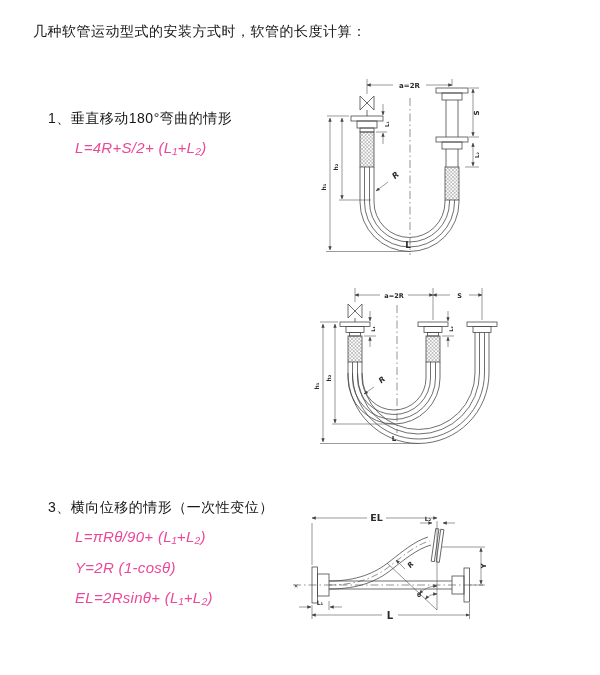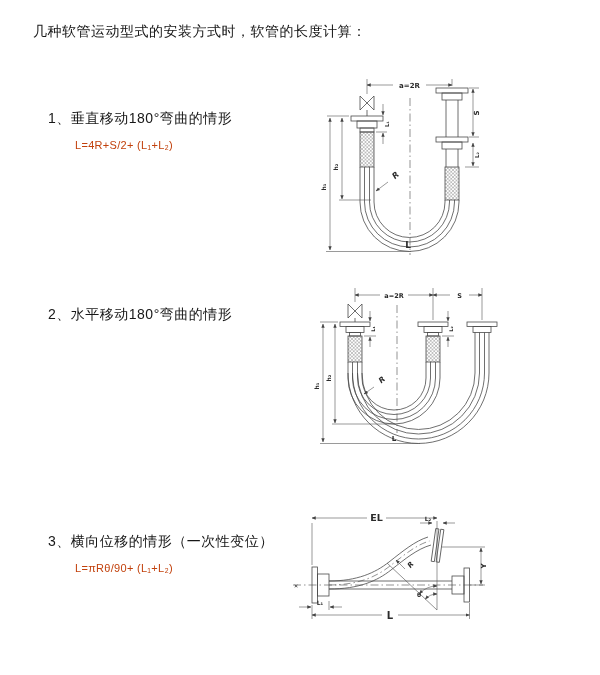--- a/index.html
+++ b/index.html
@@ -6,50 +6,51 @@
   #page{
     position:relative;width:500px;height:675px;background:#ffffff;overflow:hidden;
     font-family:"Liberation Sans","DejaVu Sans",sans-serif;color:#1c1c1c;
   }
   .doc-title{
     position:absolute;left:33px;top:23px;font-size:14px;letter-spacing:0.5px;
     color:#171717;white-space:nowrap;
   }
   .section{position:absolute;left:48px;}
   .sec-heading{font-size:14px;letter-spacing:0.5px;color:#171717;white-space:nowrap;margin:0 0 11px 0;}
-  .formula{font-size:11px;color:#c2410c;white-space:nowrap;margin:0 0 13.5px 27px;letter-spacing:0.3px;}
+  .formula{font-size:15px;color:#ec4899;white-space:nowrap;margin:0 0 13.5px 27px;letter-spacing:0.3px;font-style:italic;}
   #sec1{top:110px;}
   #sec2{top:306px;}
-  #sec3{top:533px;}
+  #sec3{top:499px;}
   .fig{position:absolute;font-weight:bold;}
   #fig1{left:313px;top:72px;width:215px;height:185px;}
   #fig2{left:310px;top:283px;width:220px;height:177px;}
   #fig3{left:287px;top:503px;width:295px;height:135px;}
   svg{display:block;}
   svg text{font-family:"DejaVu Sans","Liberation Sans",sans-serif;}
 </style>
 </head>
 <body>
 
 <div id="page">
 
   <div class="doc-title">几种软管运动型式的安装方式时，软管的长度计算：</div>
 
   <div class="section" id="sec1">
     <div class="sec-heading">1、垂直移动180°弯曲的情形</div>
     <div class="formula">L=4R+S/2+ (L₁+L₂)</div>
   </div>
 
   <div class="section" id="sec2">
-    <div class="sec-heading">2、水平移动180°弯曲的情形</div>
   </div>
 
   <div class="section" id="sec3">
     <div class="sec-heading">3、横向位移的情形（一次性变位）</div>
     <div class="formula">L=πRθ/90+ (L₁+L₂)</div>
+    <div class="formula">Y=2R (1-cosθ)</div>
+    <div class="formula">EL=2Rsinθ+ (L₁+L₂)</div>
   </div>
 
   <div class="fig" id="fig1">
     <svg width="215" height="185" viewBox="0 0 215 185">
       <defs>
         <pattern id="h1p" width="3.5" height="3.5" patternUnits="userSpaceOnUse">
           <path d="M0,3.5 L3.5,0 M0,0 L3.5,3.5" stroke="#8a8a8a" stroke-width="0.5"></path>
         </pattern>
         <marker id="ar1" viewBox="0 0 10 10" refX="9" refY="5" markerWidth="7" markerHeight="7" orient="auto-start-reverse">
           <path d="M0,1 L10,5 L0,9 z" fill="#444"></path>

